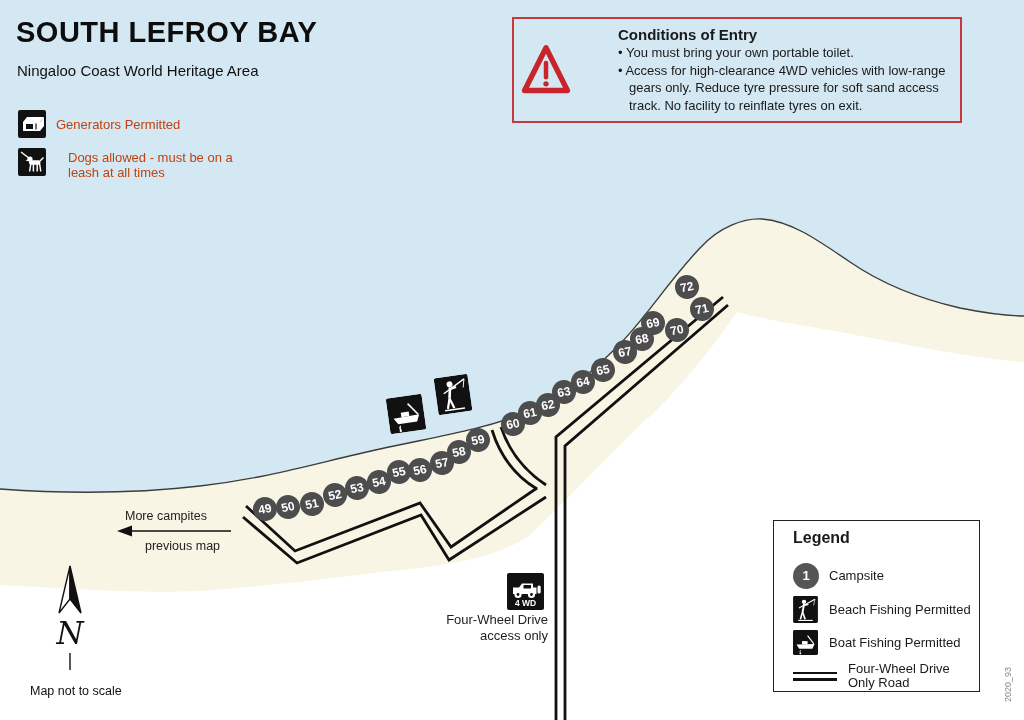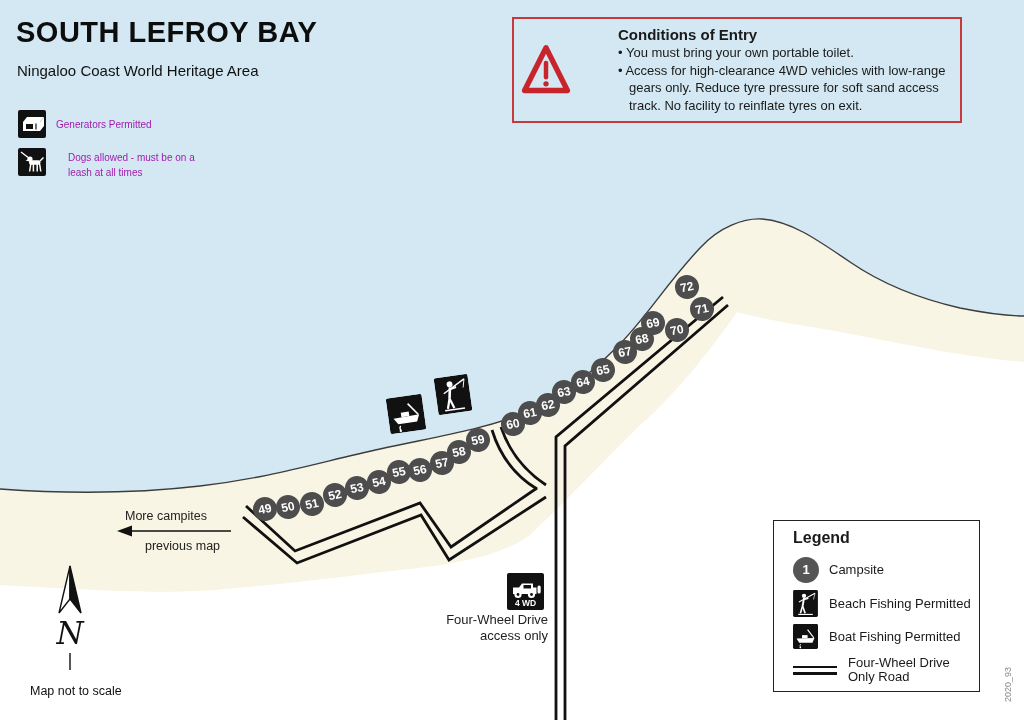--- a/index.html
+++ b/index.html
@@ -8,21 +8,21 @@
   #stage{position:relative;width:1024px;height:720px;}
   #basemap{position:absolute;left:0;top:0;}
 
   
   .page-title{position:absolute;left:16px;top:16px;font-size:29px;font-weight:bold;
               letter-spacing:.5px;color:#0d0d0d;}
   .page-subtitle{position:absolute;left:17px;top:62px;font-size:15px;color:#111;}
 
   
   .info-icon{position:absolute;width:28px;height:28px;}
-  .info-label{position:absolute;font-size:10px;line-height:15px;color:#a21caf;}
+  .info-label{position:absolute;font-size:13px;line-height:15px;color:#c2410c;}
 
   
   .cond-box{position:absolute;left:512px;top:17px;width:450px;height:106px;
             border:2px solid #c8393c;box-sizing:border-box;display:flex;align-items:center;}
   .cond-tri{flex:0 0 64px;display:flex;justify-content:center;align-items:center;}
   .cond-text{flex:1;padding:6px 10px 6px 0;}
   .cond-title{font-size:15px;font-weight:bold;margin-bottom:1px;}
   .cond-item{font-size:13px;line-height:17.5px;padding-left:11px;text-indent:-11px;}
 
   
@@ -38,21 +38,21 @@
 
   
   .fwd-label{position:absolute;left:430px;top:612px;width:118px;text-align:right;
              font-size:13px;line-height:16px;color:#222;}
 
   .not-to-scale{position:absolute;left:30px;top:684px;font-size:12.5px;color:#111;}
 
   
   .legend{position:absolute;left:773px;top:520px;width:207px;height:172px;background:#fff;
           border:1.5px solid #222;box-sizing:border-box;padding:8px 0 0 19px;}
-  .legend-title{font-size:16px;font-weight:bold;margin-bottom:10px;}
+  .legend-title{font-size:16px;font-weight:bold;margin-bottom:16px;}
   .legend-row{display:flex;align-items:center;margin-bottom:7px;}
   .legend-sym{flex:0 0 36px;display:flex;align-items:center;}
   .legend-label{font-size:13px;line-height:14px;color:#1a1a1a;}
   .legend-circle{width:26px;height:26px;border-radius:50%;background:#555;color:#fff;
                  font-size:13px;font-weight:bold;text-align:center;line-height:26px;}
   .road-sym{width:44px;}
   .road-sym .rl{height:2.5px;background:#111;margin:4px 0;}
 
   .footnote{position:absolute;left:1003px;top:702px;font-size:9px;color:#888;
             transform:rotate(-90deg);transform-origin:0 0;white-space:nowrap;}

